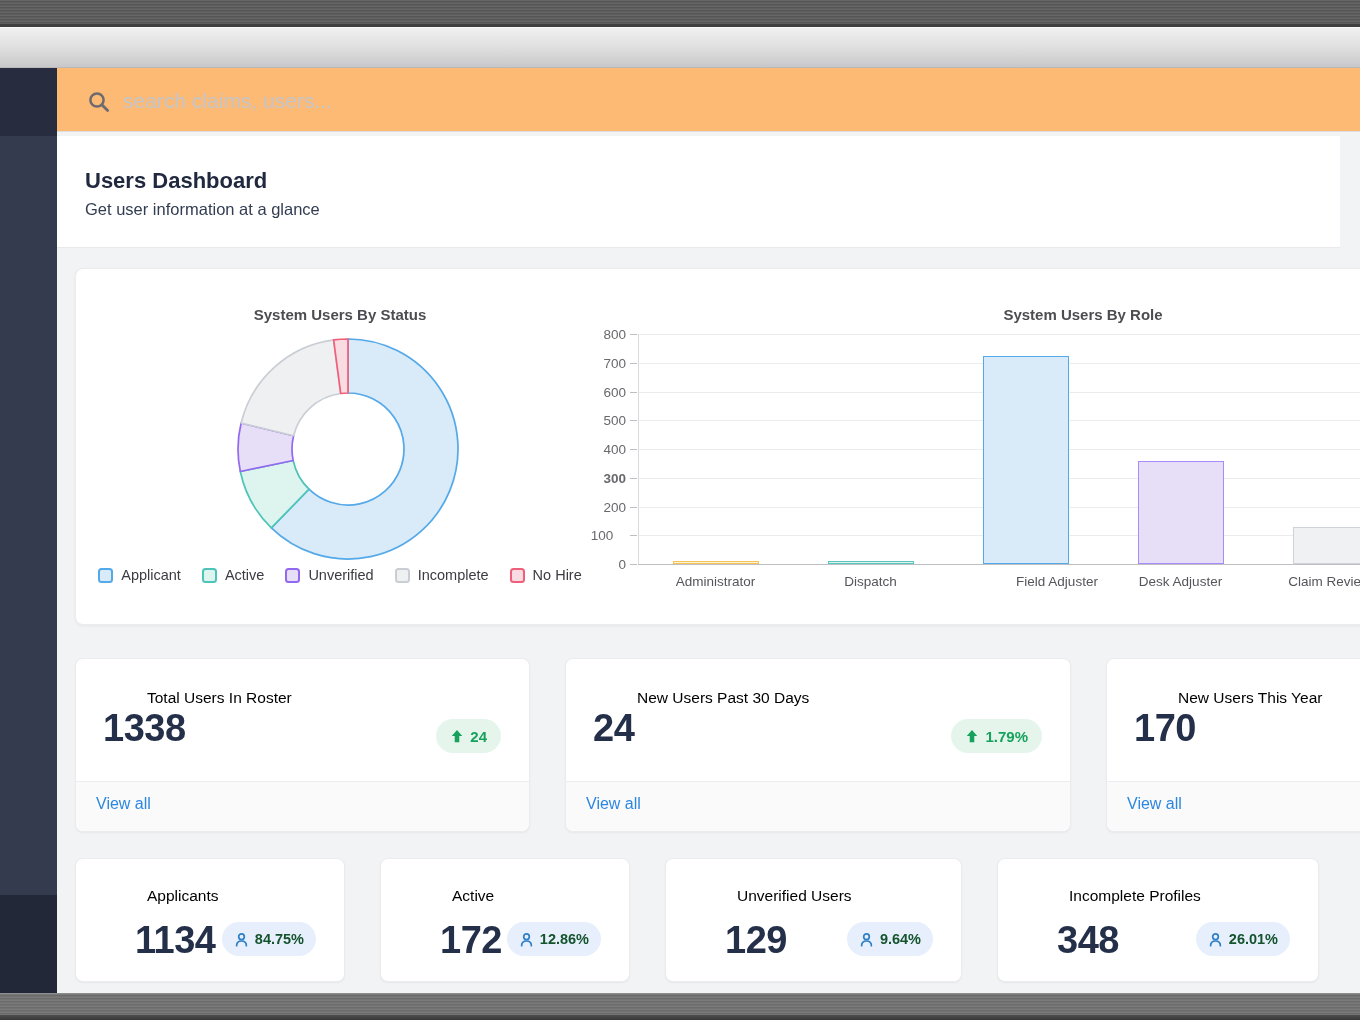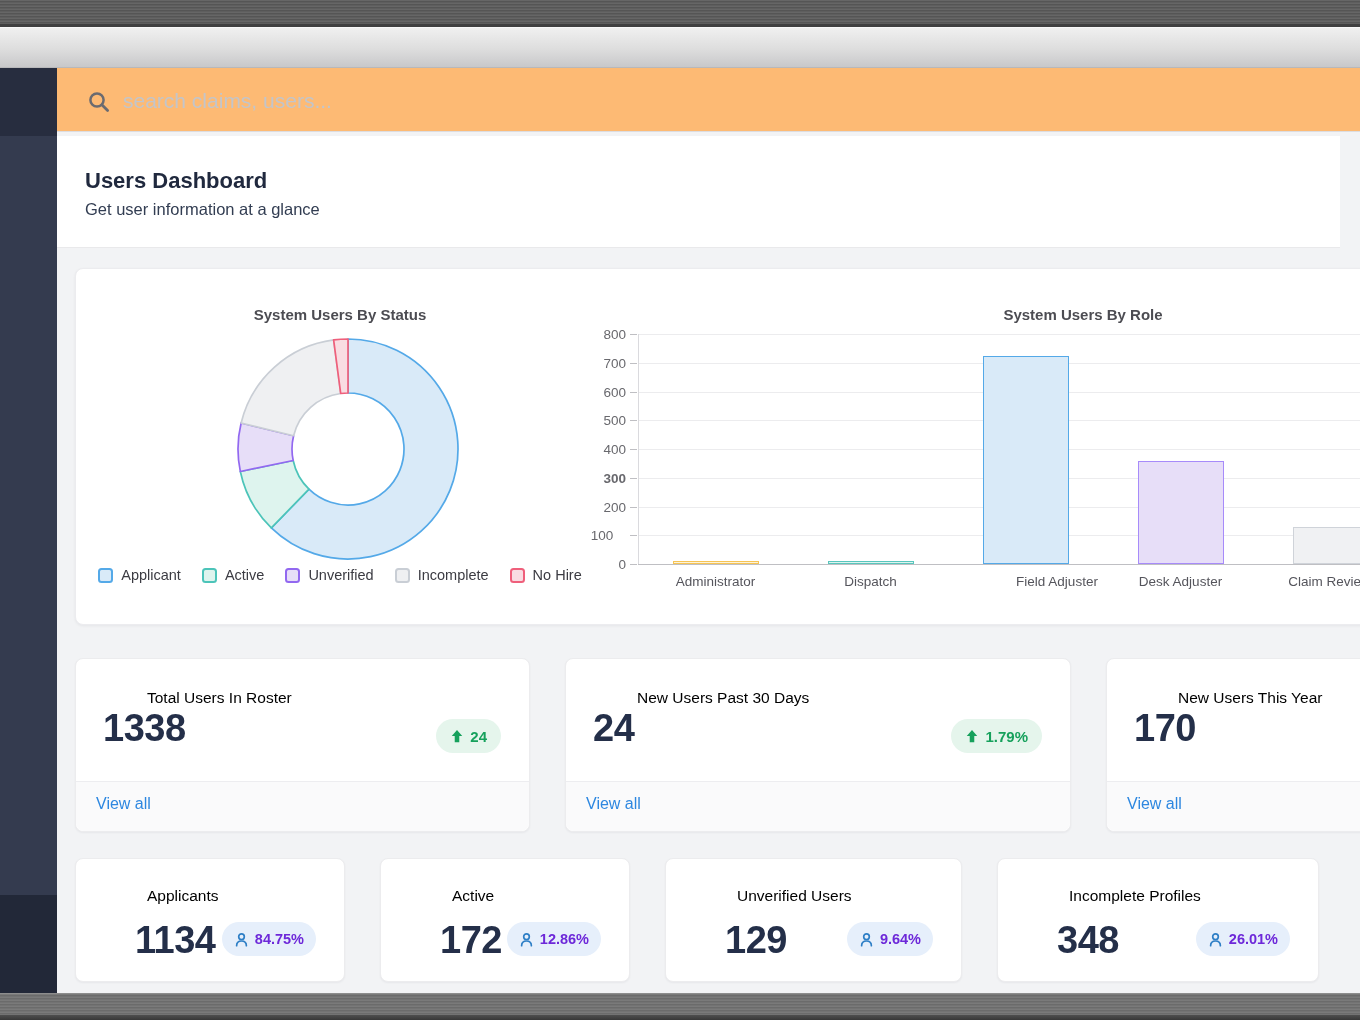--- a/index.html
+++ b/index.html
@@ -68,21 +68,21 @@
 
   
   .card { position:absolute; background:#fff; border:1px solid #ececee; border-radius:8px;
     box-shadow:0 1px 2px rgba(16,24,40,.05); }
   .card .clabel { position:absolute; left:28px; top:30px; font-size:15.5px; color:#000000;margin-left:43px; }
   .card .cvalue { position:absolute; left:27px; top:48px; font-size:38px; font-weight:700;
     color:#242f49; letter-spacing:-0.5px; }
   .badge { position:absolute; right:28px; top:60px; height:34px; border-radius:17px;
     display:flex; align-items:center; gap:6px; padding:0 14px; font-weight:600; }
   .badge.up { background:#e5f5ec; color:#16a15c; font-size:15px; }
-  .badge.user { background:#e6effb; color:#6d28d9; font-size:14.5px; padding:0 12px; }
+  .badge.user { background:#e6effb; color:#14532d; font-size:14.5px; padding:0 12px; }
   .card .footer { position:absolute; left:0; bottom:0; width:100%; height:50px;
     background:#fafafb; border-top:1px solid #ededf0; border-radius:0 0 8px 8px; }
   .viewall { position:absolute; left:20px; top:13px; font-size:16px; font-weight:500;
     color:#2d87e0; text-decoration:none; cursor:pointer; }
   .card.small .clabel { top:28px; }
   .card.small .cvalue { top:60px;margin-left:32px; }
   .card.small .badge { top:63px; }
 </style>
 </head>
 <body>

